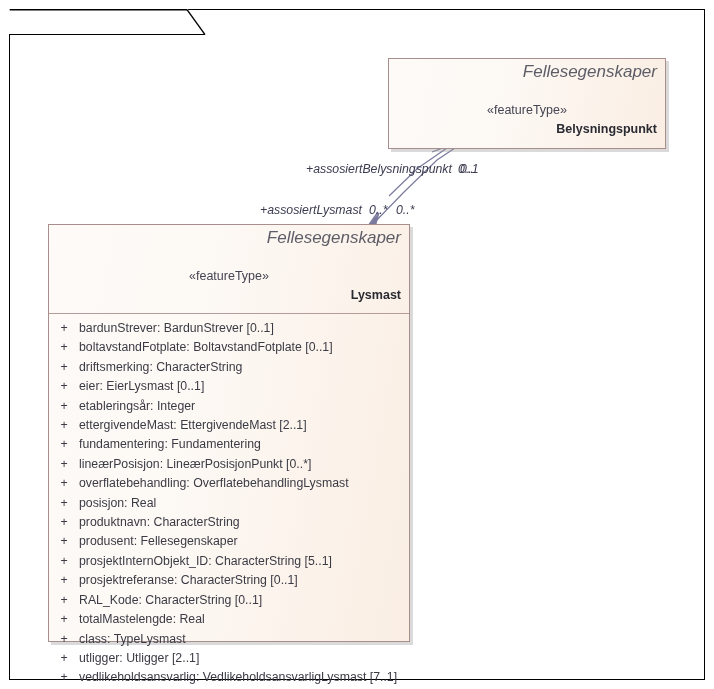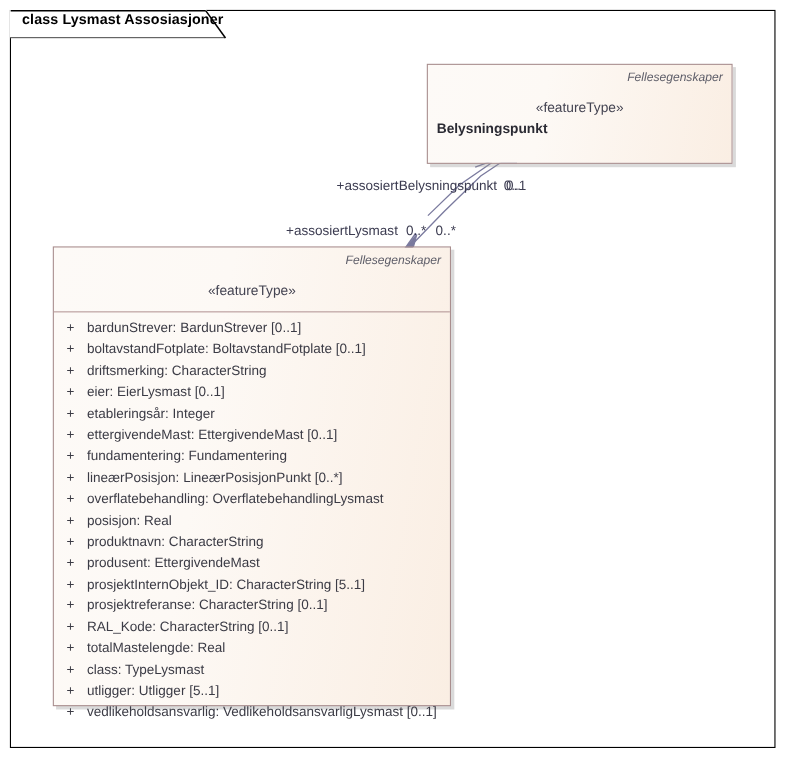--- a/index.html
+++ b/index.html
@@ -61,35 +61,35 @@
     background: linear-gradient(100deg, #fdfaf7 0%, #fdf9f5 38%, #faeee3 100%);
     box-shadow: 3px 3px 0 0 rgba(150,150,150,0.35);
   }
   .uml-head {
     position: relative;
     padding: 4px 8px 9px 8px;
   }
   .pkg-name {
     text-align: right;
     font-style: italic;
-    font-size: 11px;
+    font-size: 17px;
     color: #5d5d68;
     line-height: 17px;
     white-space: nowrap;
   }
   .stereotype {
     text-align: center;
     font-size: 12.5px;
     color: #444452;
     line-height: 19px;
-    margin-top: 9px;
+    margin-top: 21px;
     white-space: nowrap;
   }
   .class-name {
-    text-align: left;
+    text-align: right;
     font-size: 12.5px;
     font-weight: bold;
     color: #2a2a33;
     line-height: 18px;
     white-space: nowrap;
   }
   .compartment {
     border-top: 1px solid #b79a9a;
     padding: 5px 0 6px 0;
   }
@@ -121,35 +121,35 @@
     pointer-events: none;
   }
 
   
   .assoc-label {
     position: absolute;
     font-size: 12.3px;
     color: #3b3b50;
     white-space: nowrap;
     line-height: 14px;
+    font-style: italic;
   }
 </style>
 </head>
 <body>
 
 <div id="canvas">
 
   <div class="frame"></div>
 
   <div class="title-tab-mask"></div>
   <svg class="connectors" viewBox="0 0 714 689">
     <line x1="187" y1="9.7" x2="205" y2="34.6" stroke="#000000" stroke-width="1.4"></line>
     <line x1="9.7" y1="9.7" x2="187" y2="9.7" stroke="#000000" stroke-width="1.4"></line>
   </svg>
-  <div class="title-text">class Lysmast Assosiasjoner</div>
 
   <svg class="connectors" viewBox="0 0 714 689">
 
     <path d="M 372 225 L 404 192 L 437 160 L 455 148" fill="none" stroke="#7a7a9e" stroke-width="1.2"></path>
 
     <path d="M 389 196 L 418 168 L 447 148" fill="none" stroke="#7a7a9e" stroke-width="1.2"></path>
 
     <path d="M 432 152 L 448 146" fill="none" stroke="#7a7a9e" stroke-width="1.2"></path>
     <path d="M 455 148 L 470 148" fill="none" stroke="#7a7a9e" stroke-width="1.2"></path>
 
@@ -170,20 +170,21 @@
       <div class="pkg-name">Fellesegenskaper</div>
       <div class="stereotype">«featureType»</div>
       <div class="class-name">Belysningspunkt</div>
     </div>
   </div>
 
   <div class="uml-class" style="left:48px; top:224px; width:362px; height:418px;">
     <div class="uml-head">
       <div class="pkg-name">Fellesegenskaper</div>
       <div class="stereotype">«featureType»</div>
+      <div class="class-name">Lysmast</div>
     </div>
     <div class="compartment" id="lysmast-attributes">
         <div class="attr-row">
           <span class="attr-vis">+</span>
           <span class="attr-sig">bardunStrever: BardunStrever [0..1]</span>
         </div>
         <div class="attr-row">
           <span class="attr-vis">+</span>
           <span class="attr-sig">boltavstandFotplate: BoltavstandFotplate [0..1]</span>
         </div>
@@ -194,21 +195,21 @@
         <div class="attr-row">
           <span class="attr-vis">+</span>
           <span class="attr-sig">eier: EierLysmast [0..1]</span>
         </div>
         <div class="attr-row">
           <span class="attr-vis">+</span>
           <span class="attr-sig">etableringsår: Integer</span>
         </div>
         <div class="attr-row">
           <span class="attr-vis">+</span>
-          <span class="attr-sig">ettergivendeMast: EttergivendeMast [0..1]</span>
+          <span class="attr-sig">ettergivendeMast: EttergivendeMast [2..1]</span>
         </div>
         <div class="attr-row">
           <span class="attr-vis">+</span>
           <span class="attr-sig">fundamentering: Fundamentering</span>
         </div>
         <div class="attr-row">
           <span class="attr-vis">+</span>
           <span class="attr-sig">lineærPosisjon: LineærPosisjonPunkt [0..*]</span>
         </div>
         <div class="attr-row">
@@ -218,21 +219,21 @@
         <div class="attr-row">
           <span class="attr-vis">+</span>
           <span class="attr-sig">posisjon: Real</span>
         </div>
         <div class="attr-row">
           <span class="attr-vis">+</span>
           <span class="attr-sig">produktnavn: CharacterString</span>
         </div>
         <div class="attr-row">
           <span class="attr-vis">+</span>
-          <span class="attr-sig">produsent: EttergivendeMast</span>
+          <span class="attr-sig">produsent: Fellesegenskaper</span>
         </div>
         <div class="attr-row">
           <span class="attr-vis">+</span>
           <span class="attr-sig">prosjektInternObjekt_ID: CharacterString [5..1]</span>
         </div>
         <div class="attr-row">
           <span class="attr-vis">+</span>
           <span class="attr-sig">prosjektreferanse: CharacterString [0..1]</span>
         </div>
         <div class="attr-row">
@@ -242,22 +243,22 @@
         <div class="attr-row">
           <span class="attr-vis">+</span>
           <span class="attr-sig">totalMastelengde: Real</span>
         </div>
         <div class="attr-row">
           <span class="attr-vis">+</span>
           <span class="attr-sig">class: TypeLysmast</span>
         </div>
         <div class="attr-row">
           <span class="attr-vis">+</span>
-          <span class="attr-sig">utligger: Utligger [5..1]</span>
-        </div>
-        <div class="attr-row">
-          <span class="attr-vis">+</span>
-          <span class="attr-sig">vedlikeholdsansvarlig: VedlikeholdsansvarligLysmast [0..1]</span>
+          <span class="attr-sig">utligger: Utligger [2..1]</span>
+        </div>
+        <div class="attr-row">
+          <span class="attr-vis">+</span>
+          <span class="attr-sig">vedlikeholdsansvarlig: VedlikeholdsansvarligLysmast [7..1]</span>
         </div>
       </div>
   </div>
 
 </div>
 
 </body></html>

